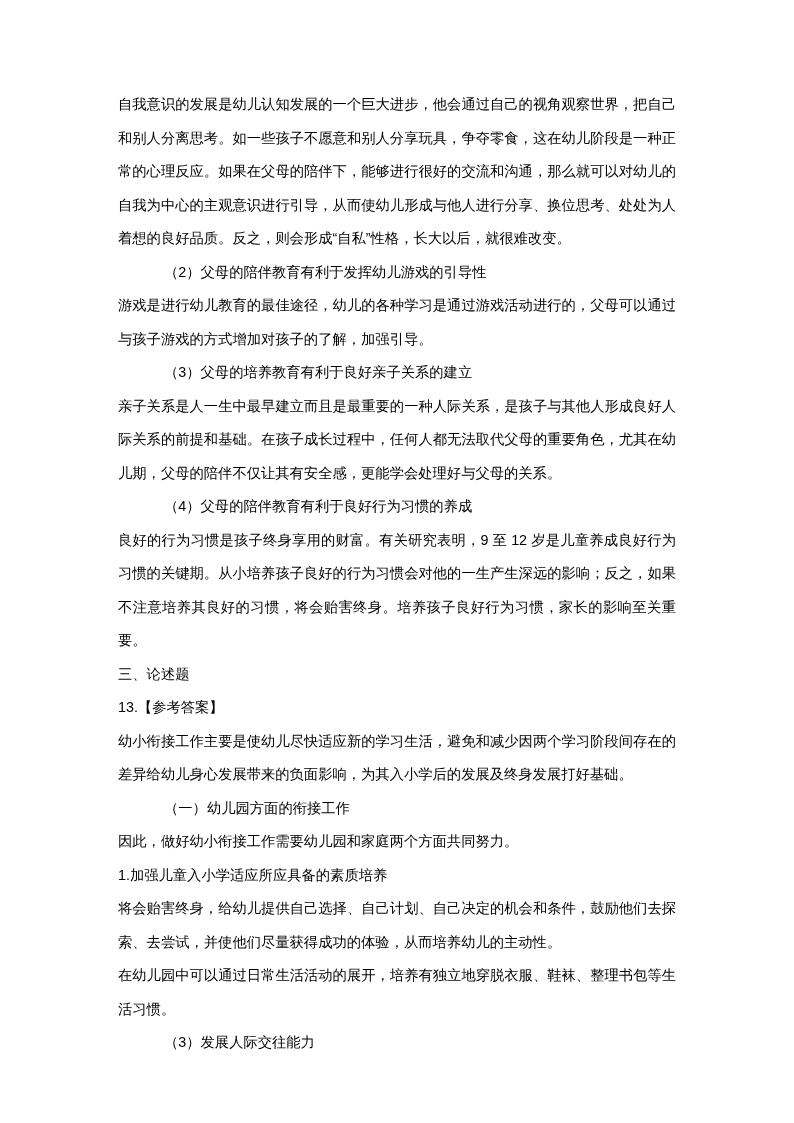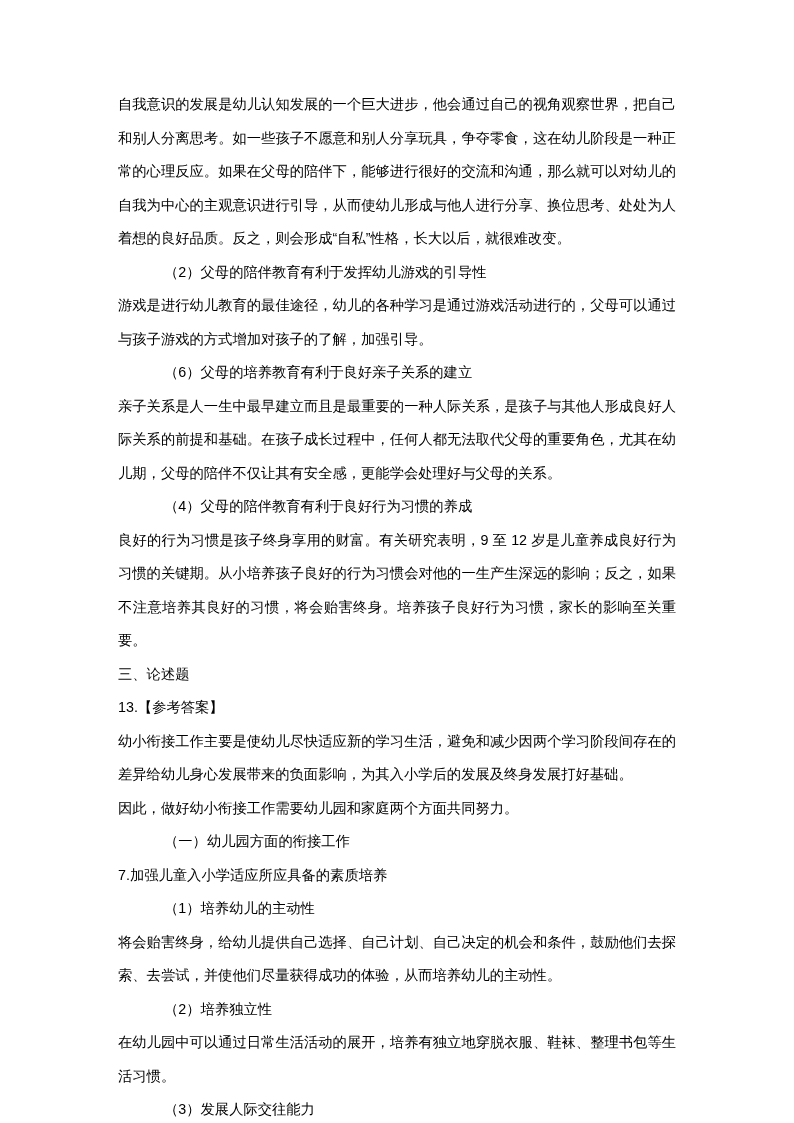--- a/index.html
+++ b/index.html
@@ -38,29 +38,27 @@
   }
 </style>
 </head>
 <body>
 
 <div class="page">
   <div class="doc-body">
     <p class="para">自我意识的发展是幼儿认知发展的一个巨大进步，他会通过自己的视角观察世界，把自己和别人分离思考。如一些孩子不愿意和别人分享玩具，争夺零食，这在幼儿阶段是一种正常的心理反应。如果在父母的陪伴下，能够进行很好的交流和沟通，那么就可以对幼儿的自我为中心的主观意识进行引导，从而使幼儿形成与他人进行分享、换位思考、处处为人着想的良好品质。反之，则会形成“自私”性格，长大以后，就很难改变。</p>
     <p class="para ind-half">（2）父母的陪伴教育有利于发挥幼儿游戏的引导性</p>
     <p class="para">游戏是进行幼儿教育的最佳途径，幼儿的各种学习是通过游戏活动进行的，父母可以通过与孩子游戏的方式增加对孩子的了解，加强引导。</p>
-    <p class="para ind-half">（6）父母的培养教育有利于良好亲子关系的建立</p>
+    <p class="para ind-half">（3）父母的培养教育有利于良好亲子关系的建立</p>
     <p class="para">亲子关系是人一生中最早建立而且是最重要的一种人际关系，是孩子与其他人形成良好人际关系的前提和基础。在孩子成长过程中，任何人都无法取代父母的重要角色，尤其在幼儿期，父母的陪伴不仅让其有安全感，更能学会处理好与父母的关系。</p>
     <p class="para ind-half">（4）父母的陪伴教育有利于良好行为习惯的养成</p>
     <p class="para">良好的行为习惯是孩子终身享用的财富。有关研究表明，9 至 12 岁是儿童养成良好行为习惯的关键期。从小培养孩子良好的行为习惯会对他的一生产生深远的影响；反之，如果不注意培养其良好的习惯，将会贻害终身。培养孩子良好行为习惯，家长的影响至关重要。</p>
     <p class="para">三、论述题</p>
     <p class="para">13.【参考答案】</p>
     <p class="para">幼小衔接工作主要是使幼儿尽快适应新的学习生活，避免和减少因两个学习阶段间存在的差异给幼儿身心发展带来的负面影响，为其入小学后的发展及终身发展打好基础。</p>
+    <p class="para ind-half">（一）幼儿园方面的衔接工作</p>
     <p class="para">因此，做好幼小衔接工作需要幼儿园和家庭两个方面共同努力。</p>
-    <p class="para ind-half">（一）幼儿园方面的衔接工作</p>
-    <p class="para">7.加强儿童入小学适应所应具备的素质培养</p>
-    <p class="para ind-half">（1）培养幼儿的主动性</p>
+    <p class="para">1.加强儿童入小学适应所应具备的素质培养</p>
     <p class="para">将会贻害终身，给幼儿提供自己选择、自己计划、自己决定的机会和条件，鼓励他们去探索、去尝试，并使他们尽量获得成功的体验，从而培养幼儿的主动性。</p>
-    <p class="para ind-half">（2）培养独立性</p>
     <p class="para">在幼儿园中可以通过日常生活活动的展开，培养有独立地穿脱衣服、鞋袜、整理书包等生活习惯。</p>
     <p class="para ind-half">（3）发展人际交往能力</p>
   </div>
 </div>
 
 </body></html>

